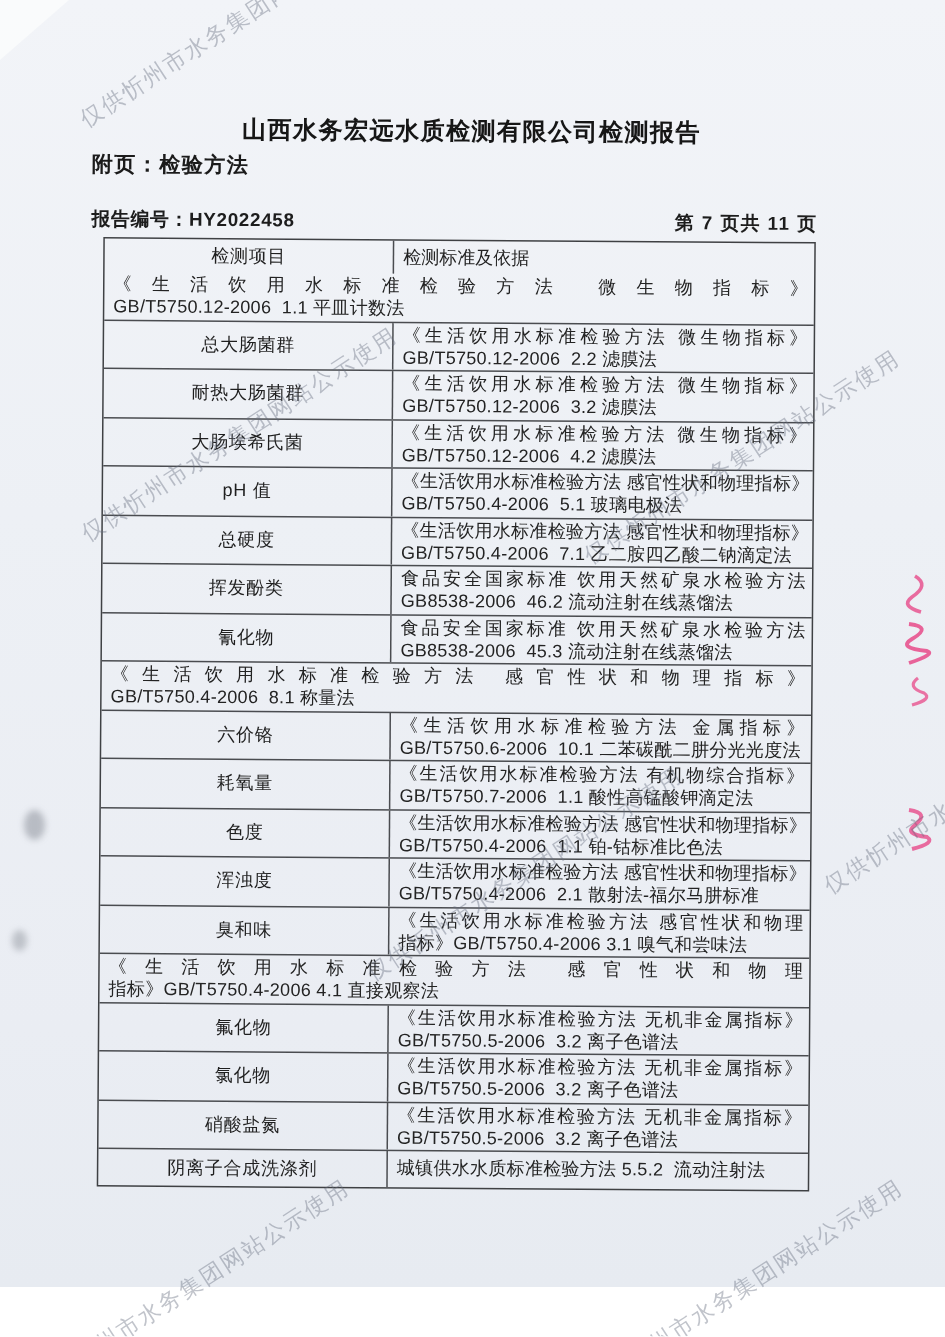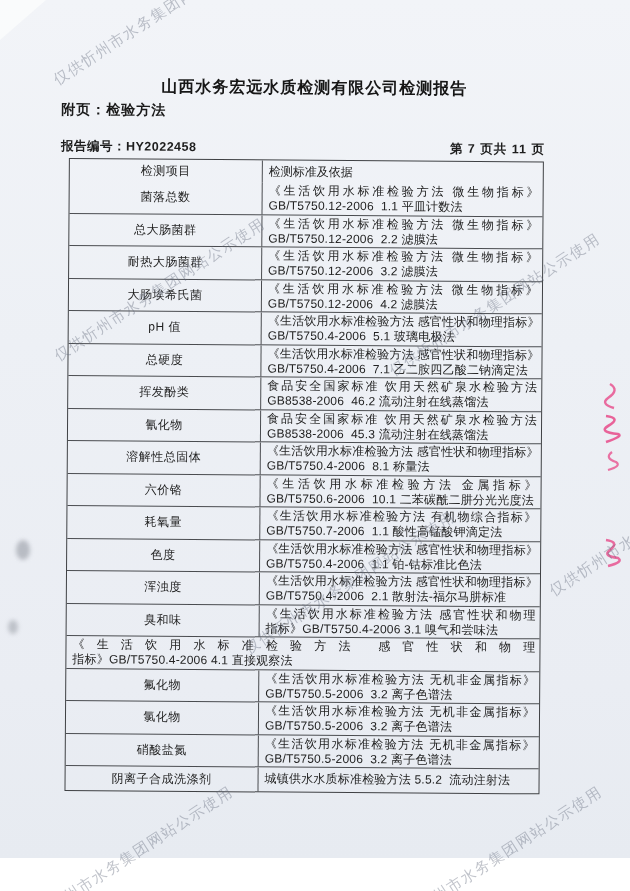--- a/index.html
+++ b/index.html
@@ -86,21 +86,20 @@
       <span class="page-info">第 7 页共 11 页</span>
     </div>
 
     <div class="table">
       <div class="tr head">
         <div class="td c1">检测项目</div>
         <div class="td c2">检测标准及依据</div>
       </div>
       <div id="rows-host">
           <div class="tr">
-            <div class="td c1">菌落总数</div>
             <div class="td c2">
               <div class="l1">《生活饮用水标准检验方法 微生物指标》</div>
               <div class="l2">GB/T5750.12-2006  1.1 平皿计数法</div>
             </div>
           </div>
           <div class="tr">
             <div class="td c1">总大肠菌群</div>
             <div class="td c2">
               <div class="l1">《生活饮用水标准检验方法 微生物指标》</div>
               <div class="l2">GB/T5750.12-2006  2.2 滤膜法</div>
@@ -142,21 +141,20 @@
             </div>
           </div>
           <div class="tr">
             <div class="td c1">氰化物</div>
             <div class="td c2">
               <div class="l1">食品安全国家标准  饮用天然矿泉水检验方法</div>
               <div class="l2">GB8538-2006  45.3 流动注射在线蒸馏法</div>
             </div>
           </div>
           <div class="tr">
-            <div class="td c1">溶解性总固体</div>
             <div class="td c2">
               <div class="l1">《生活饮用水标准检验方法 感官性状和物理指标》</div>
               <div class="l2">GB/T5750.4-2006  8.1 称量法</div>
             </div>
           </div>
           <div class="tr">
             <div class="td c1">六价铬</div>
             <div class="td c2">
               <div class="l1">《生活饮用水标准检验方法 金属指标》</div>
               <div class="l2">GB/T5750.6-2006  10.1 二苯碳酰二肼分光光度法</div>

